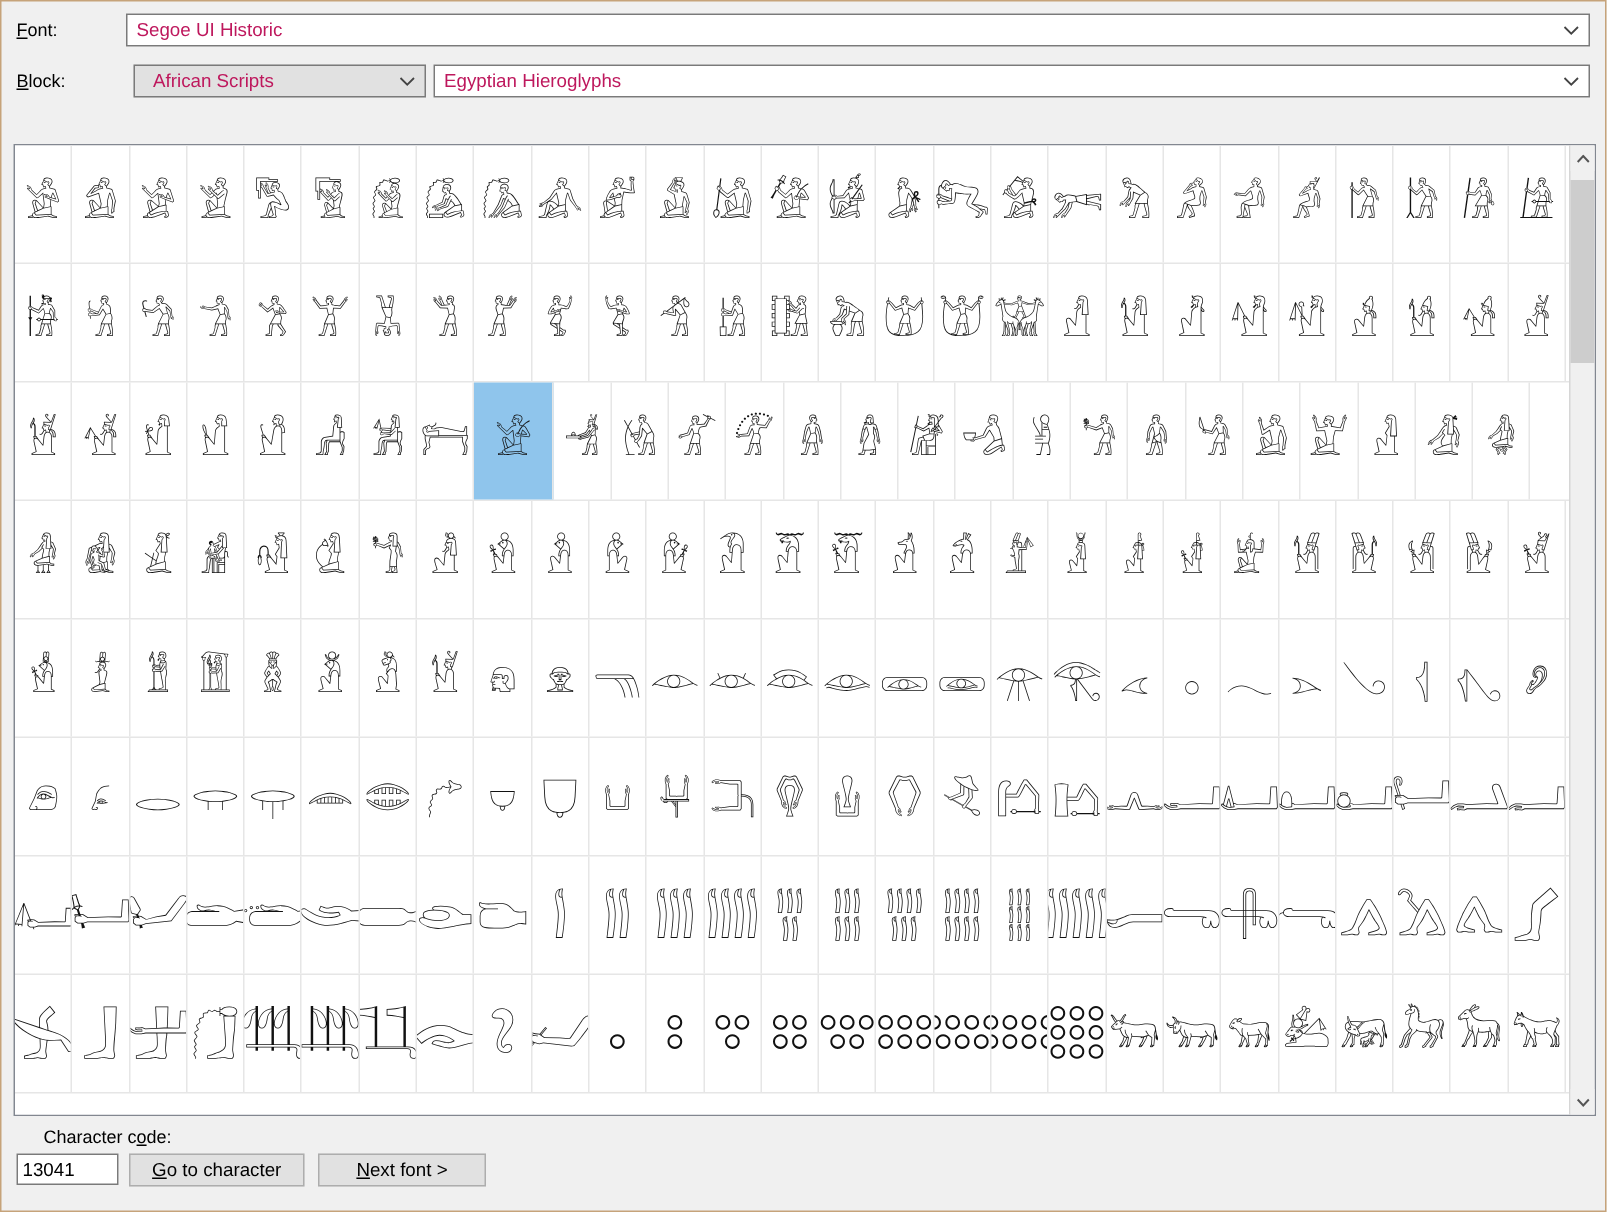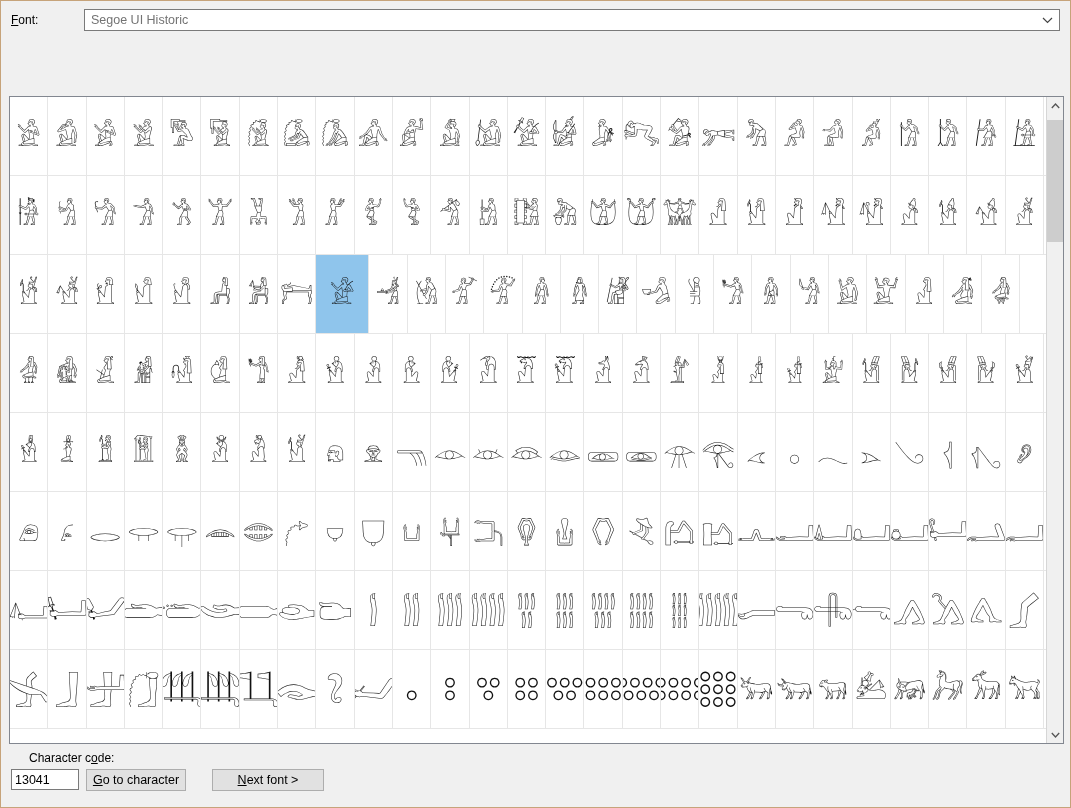--- a/index.html
+++ b/index.html
@@ -109,21 +109,21 @@
   .field-label u { text-decoration: underline; }
 
   .combo {
     position: absolute;
     box-sizing: border-box;
     height: 22px;
     border: 1px solid #7a7a7a;
     display: flex;
     align-items: center;
     font-size: 12.5px;
-    color: #737373;
+    color: #be185d;
   }
   .combo.white { background: #ffffff; }
   .combo.grey  { background: #e1e1e1; }
   .combo .val {
     flex: 1 1 auto;
     padding-left: 6px;
     overflow: hidden;
     white-space: nowrap;
     text-overflow: ellipsis;
   }
@@ -261,21 +261,21 @@
     border: 1px solid #adadad;
     font-family: "Liberation Sans", sans-serif;
     font-size: 12.5px;
     color: #000;
     display: flex;
     align-items: center;
     justify-content: center;
     cursor: default;
   }
   .btn u { text-decoration: underline; }
-  #go-to-character { left: 85px; width: 100px; }
+  #go-to-character { left: 85px; width: 117px; }
   #next-font       { left: 211px; width: 112px; }
 </style>
 </head>
 <body>
 
 <div class="window">
 
 
   <div class="content">
 
@@ -284,20 +284,39 @@
       <div class="combo white" id="font-combo">
         <span class="val">Segoe UI Historic</span>
         <span class="chev">
           <svg width="11" height="7" viewBox="0 0 11 7">
               <path d="M1 1 L5.5 5.5 L10 1" stroke="#444" stroke-width="1.2" fill="none"></path>
             </svg>
         </span>
       </div>
     </div>
 
+    <div class="row-block">
+      <span class="field-label"><u>B</u>lock:</span>
+      <div class="combo grey" id="block-combo">
+        <span class="val">African Scripts</span>
+        <span class="chev">
+          <svg width="11" height="7" viewBox="0 0 11 7">
+              <path d="M1 1 L5.5 5.5 L10 1" stroke="#444" stroke-width="1.2" fill="none"></path>
+            </svg>
+        </span>
+      </div>
+      <div class="combo white" id="sub-combo">
+        <span class="val">Egyptian Hieroglyphs</span>
+        <span class="chev">
+          <svg width="11" height="7" viewBox="0 0 11 7">
+              <path d="M1 1 L5.5 5.5 L10 1" stroke="#444" stroke-width="1.2" fill="none"></path>
+            </svg>
+        </span>
+      </div>
+    </div>
 
     <div class="grid-frame">
       <div class="grid-clip">
         <div class="grid" id="symbol-grid">
             <div class="grid-row" style="top: 0px;">
               <div class="cell">𓀀</div>
               <div class="cell">𓀁</div>
               <div class="cell">𓀂</div>
               <div class="cell">𓀃</div>
               <div class="cell">𓀄</div>

